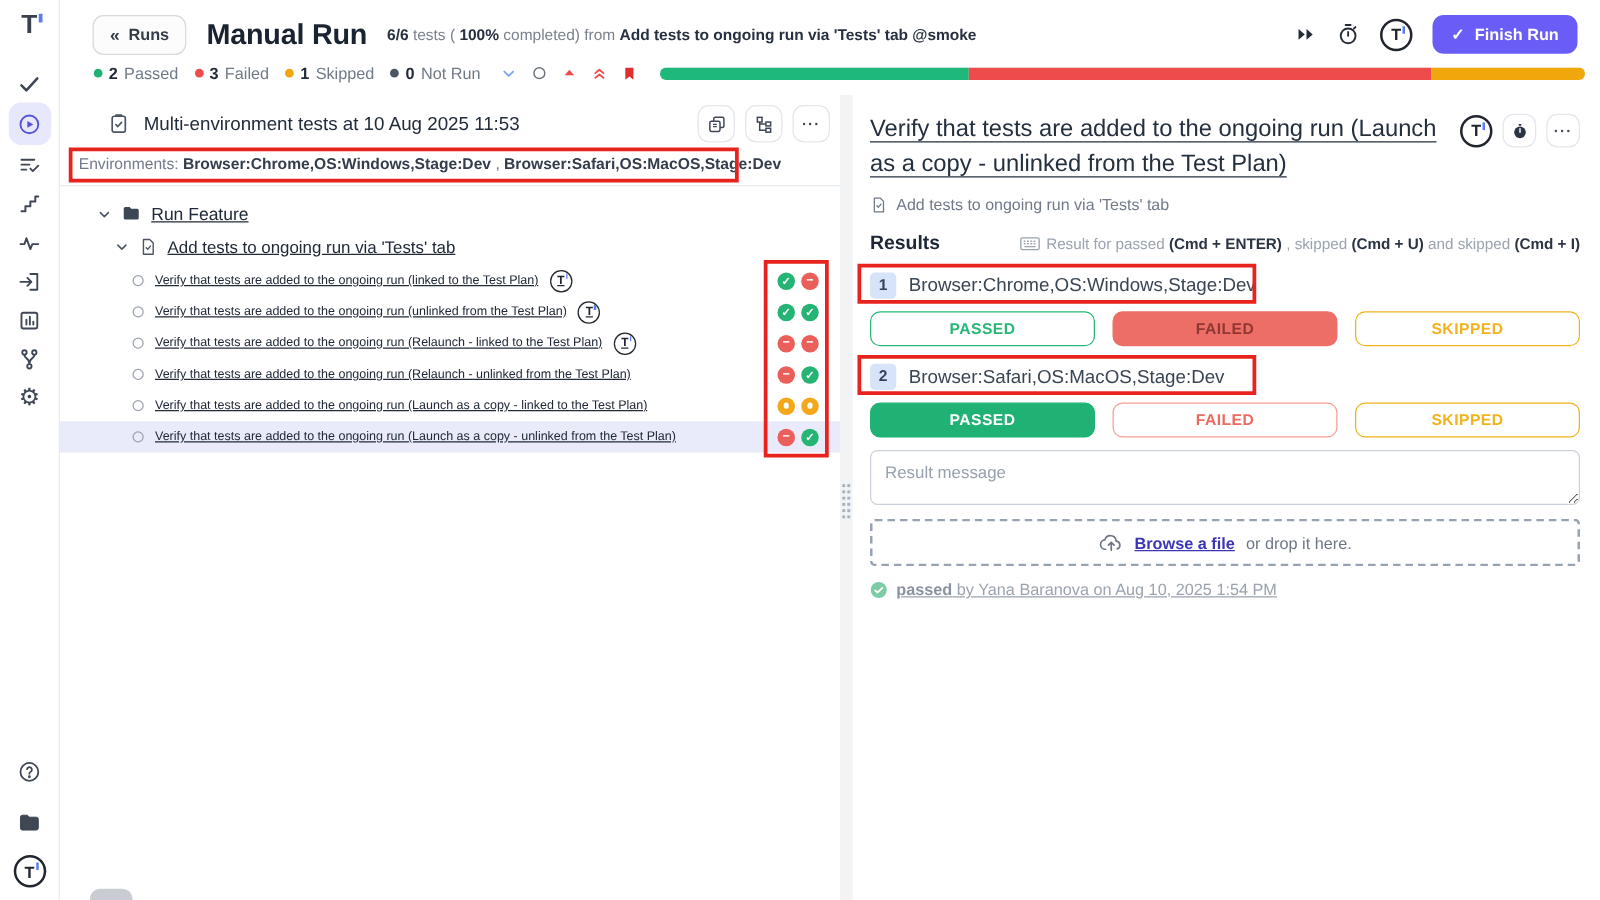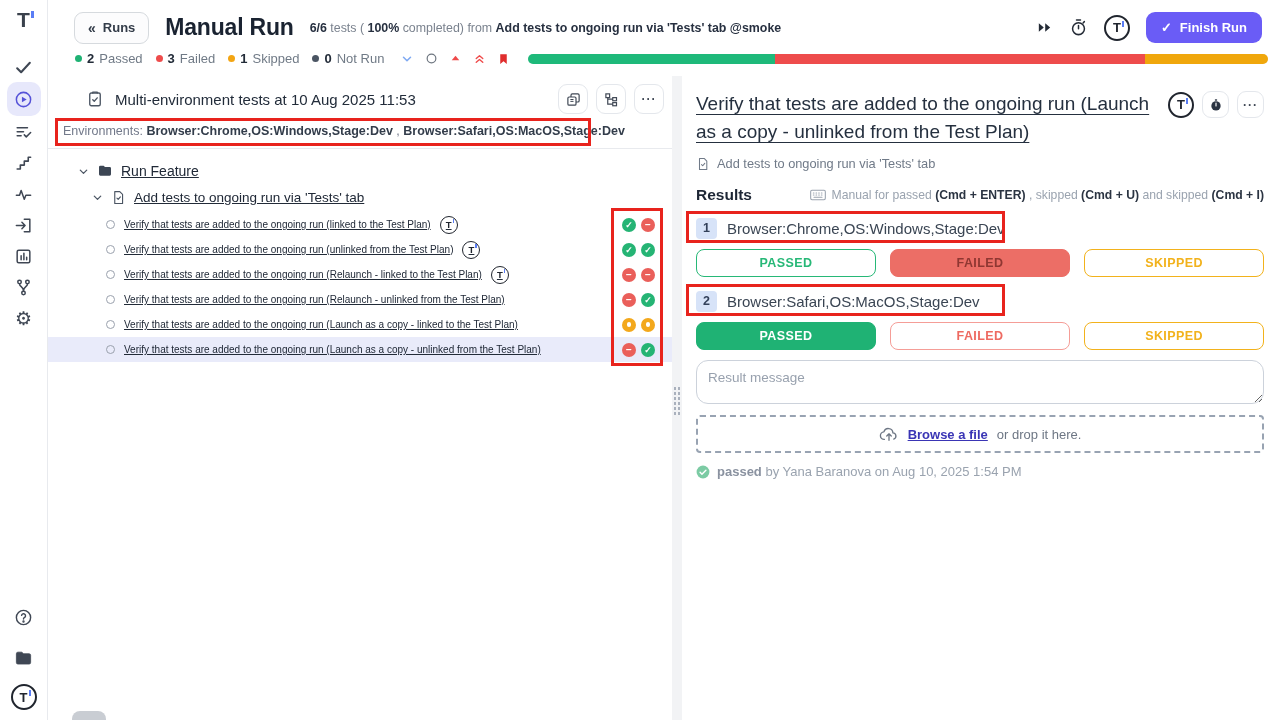--- a/index.html
+++ b/index.html
@@ -113,27 +113,27 @@
   .rb-passed  { border-color:#27b877; color:#27b877; }
   .rb-failed  { border-color:#f59d97; color:#ee6a61; }
   .rb-skipped { border-color:#f2b21c; color:#f2b21c; }
   .env-result.failed .rb-failed { background:#ec6e66; color:#8f3732; border-color:#ec6e66; }
   .env-result.passed .rb-passed { background:#1fb274; color:#fff; border-color:#1fb274; }
 
   .tags-row { display:flex; align-items:center; gap:8px; margin:13px 0 10px; }
   .tag { background:#d9f3e7; color:#18a06b; font-size:12px; padding:4px 11px; border-radius:14px; cursor:pointer; white-space:nowrap; }
   .edit-link { margin-left:auto; color:#5553d4; font-size:12.5px; font-weight:600; text-decoration:underline; cursor:pointer; }
 
-  .message-box textarea { width:100%; height:44px; border:1px solid #ccd2db; border-radius:12px; padding:9px 11px; font-size:13.5px; color:#333; resize:vertical; font-family:inherit; display:block; }
+  .message-box textarea { width:100%; height:44px; border:1px solid #ccd2db; border-radius:6px; padding:9px 11px; font-size:13.5px; color:#333; resize:vertical; font-family:inherit; display:block; }
   .message-box textarea::placeholder { color:#98a1ae; }
 
   .drop-area { margin-top:11px; border:2px dashed #98a3b2; border-radius:4px; height:38px; display:flex; align-items:center; justify-content:center; gap:9px; font-size:13px; color:#6d7684; cursor:pointer; }
   .browse { color:#3a35b5; font-weight:700; text-decoration:underline; }
 
-  .status-line { display:flex; align-items:center; gap:7px; margin-top:11px; font-size:13px; color:#9aa3af; }
+  .status-line { display:flex; align-items:center; gap:7px; margin-top:11px; font-size:13px; color:#9aa3af;text-decoration:underline; }
   .status-word { font-weight:700; color:#8a92a0; }
 
   .corner-blob { position:absolute; left:72px; top:711px; width:34px; height:14px; border-radius:8px 8px 0 0; background:#c9cdd3; }
 </style>
 </head>
 <body>
 
 <div class="screen">
 
   <aside class="sidebar">
@@ -444,21 +444,21 @@
           <span>Add tests to ongoing run via 'Tests' tab</span>
         </div>
 
         <div class="results-row">
           <h3 class="results-h">Results</h3>
           <div class="hotkeys">
             <svg width="16" height="12" viewBox="0 0 24 16" fill="none" stroke="#9aa3af" stroke-width="1.6">
                 <rect x="1" y="1" width="22" height="14" rx="2"></rect>
                 <path d="M5 5h1M9 5h1M13 5h1M17 5h1M5 8h1M9 8h1M13 8h1M17 8h1M6 11.5h12" stroke-linecap="round"></path>
               </svg>
-            <span><span>Manual for passed </span><b>(Cmd + ENTER)</b><span> , skipped </span><b>(Cmd + U)</b><span> and skipped </span><b>(Cmd + I)</b></span>
+            <span><span>Result for passed </span><b>(Cmd + ENTER)</b><span> , skipped </span><b>(Cmd + U)</b><span> and skipped </span><b>(Cmd + I)</b></span>
           </div>
         </div>
 
         <div class="env-result failed">
           <div class="env-header">
             <span class="env-num">1</span>
             <span class="env-name">Browser:Chrome,OS:Windows,Stage:Dev</span>
             <div class="ann env-annotation-r"></div>
           </div>
           <div class="result-buttons">

